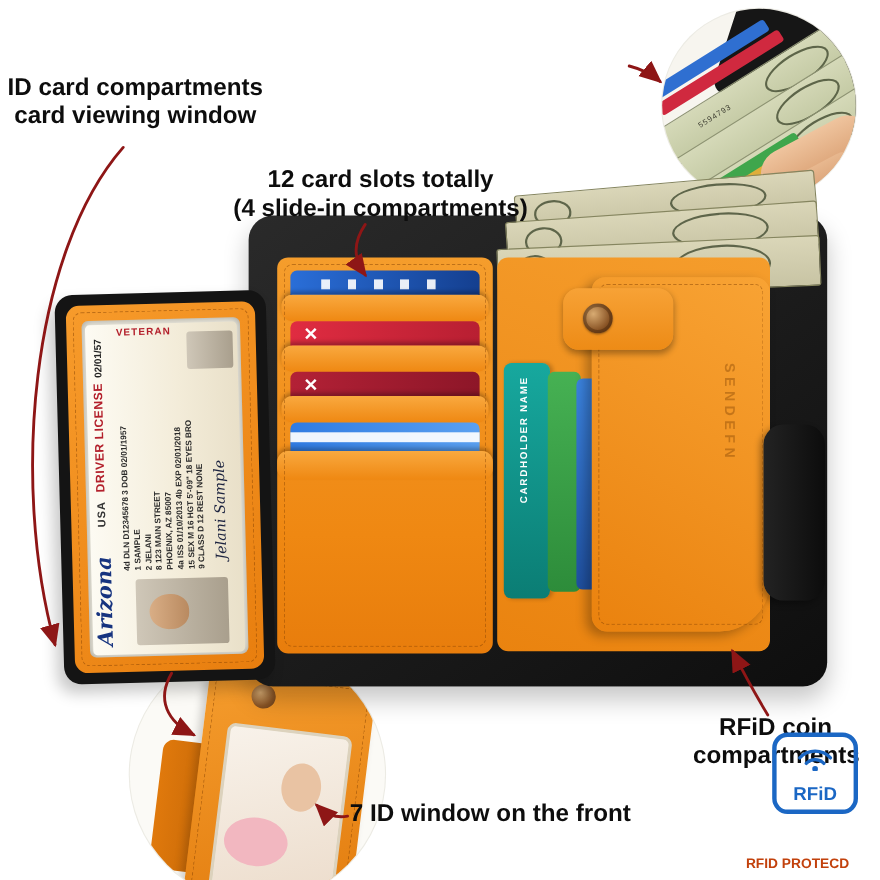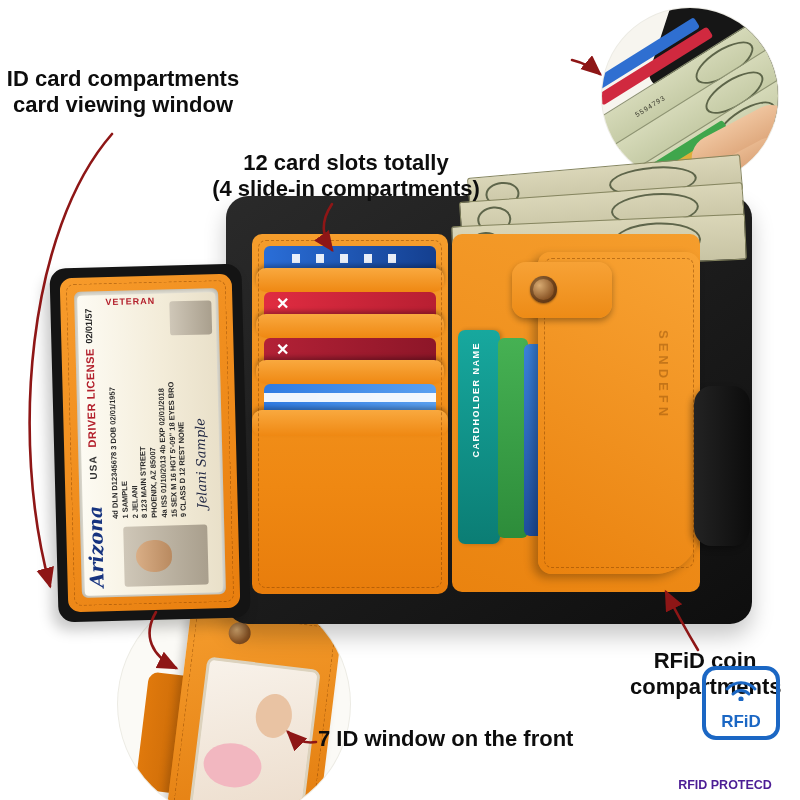--- a/index.html
+++ b/index.html
@@ -120,21 +120,21 @@
                background:radial-gradient(circle at 35% 35%,#d8ab72,#8a5526 60%,#5f3614);
                box-shadow:inset 0 0 0 3px rgba(60,30,5,.4),0 1px 2px rgba(0,0,0,.4);}
   #black-tab{position:absolute;left:694px;top:386px;width:56px;height:160px;border-radius:18px;
              background:linear-gradient(90deg,#232323,#0c0c0c);box-shadow:-3px 3px 6px rgba(0,0,0,.32);}
 
   
   #rfid-badge{position:absolute;left:686px;top:666px;width:70px;height:66px;border:4px solid #1b67c4;
               border-radius:14px;z-index:7;text-align:center;margin-left:16px;}
   #rfid-label{position:absolute;left:0;right:0;bottom:4px;color:#1b67c4;font-weight:700;font-size:17px;}
   #rfid-wifi{position:absolute;left:14px;top:5px;}
-  #rfid-caption{position:absolute;left:666px;top:778px;width:118px;text-align:center;color:#4c1d95;
+  #rfid-caption{position:absolute;left:666px;top:778px;width:118px;text-align:center;color:#c2410c;
                 font-weight:700;font-size:12.5px;z-index:7;}
 
   
   #arrows{position:absolute;left:0;top:0;width:800px;height:800px;z-index:8;pointer-events:none;}
 </style>
 </head>
 <body>
 
 <div class="stage">
 

